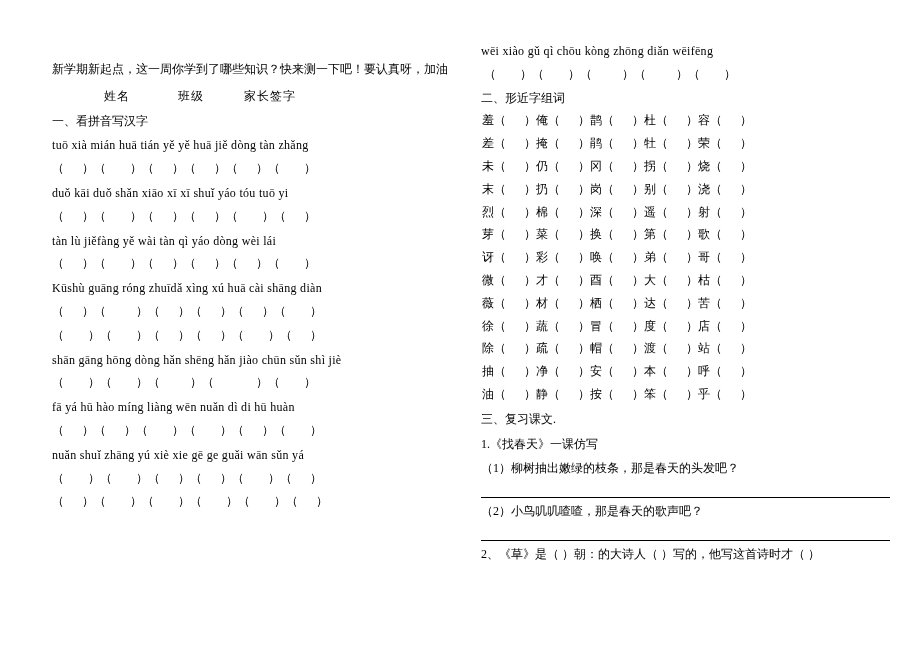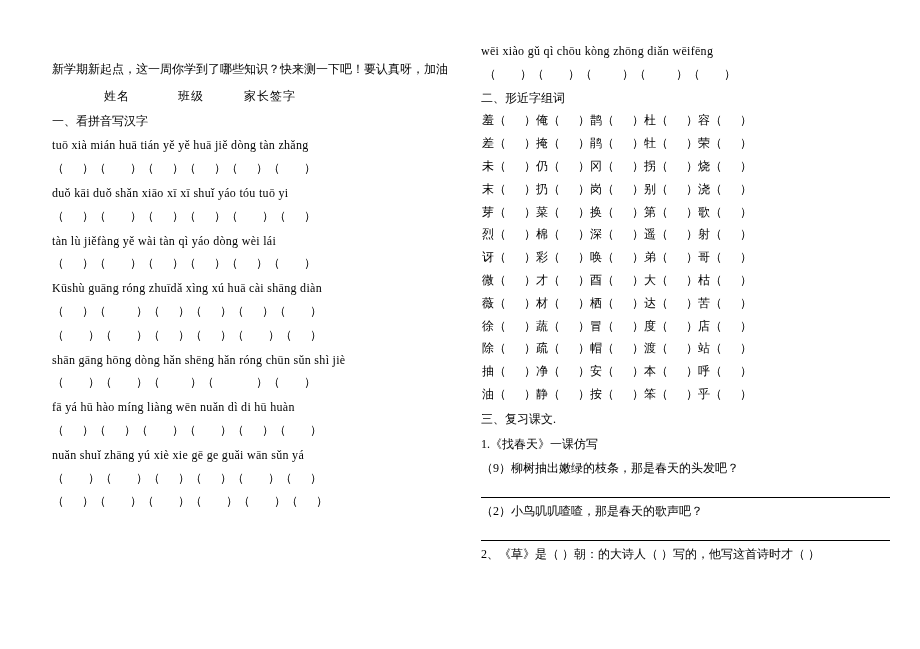--- a/index.html
+++ b/index.html
@@ -52,21 +52,21 @@
     <div class="blankRow">（&nbsp;&nbsp;&nbsp;&nbsp;&nbsp;&nbsp;）（&nbsp;&nbsp;&nbsp;&nbsp;&nbsp;&nbsp;&nbsp;&nbsp;）（&nbsp;&nbsp;&nbsp;&nbsp;&nbsp;&nbsp;）（&nbsp;&nbsp;&nbsp;&nbsp;&nbsp;&nbsp;）（&nbsp;&nbsp;&nbsp;&nbsp;&nbsp;&nbsp;&nbsp;&nbsp;）（&nbsp;&nbsp;&nbsp;&nbsp;&nbsp;&nbsp;）</div>
 
     <div class="pinyinRow">tàn lù   jiěfàng   yě wài   tàn qì   yáo dòng   wèi lái</div>
     <div class="blankRow">（&nbsp;&nbsp;&nbsp;&nbsp;&nbsp;&nbsp;）（&nbsp;&nbsp;&nbsp;&nbsp;&nbsp;&nbsp;&nbsp;&nbsp;）（&nbsp;&nbsp;&nbsp;&nbsp;&nbsp;&nbsp;）（&nbsp;&nbsp;&nbsp;&nbsp;&nbsp;&nbsp;）（&nbsp;&nbsp;&nbsp;&nbsp;&nbsp;&nbsp;）（&nbsp;&nbsp;&nbsp;&nbsp;&nbsp;&nbsp;&nbsp;&nbsp;）</div>
 
     <div class="pinyinRow">Kūshù    guāng róng   zhuīdǎ   xìng xú   huā cài   shāng diàn</div>
     <div class="blankRow">（&nbsp;&nbsp;&nbsp;&nbsp;&nbsp;&nbsp;）（&nbsp;&nbsp;&nbsp;&nbsp;&nbsp;&nbsp;&nbsp;&nbsp;&nbsp;&nbsp;）（&nbsp;&nbsp;&nbsp;&nbsp;&nbsp;&nbsp;）（&nbsp;&nbsp;&nbsp;&nbsp;&nbsp;&nbsp;）（&nbsp;&nbsp;&nbsp;&nbsp;&nbsp;&nbsp;）（&nbsp;&nbsp;&nbsp;&nbsp;&nbsp;&nbsp;&nbsp;&nbsp;）</div>
 
     <div class="blankRow">（&nbsp;&nbsp;&nbsp;&nbsp;&nbsp;&nbsp;&nbsp;&nbsp;）（&nbsp;&nbsp;&nbsp;&nbsp;&nbsp;&nbsp;&nbsp;&nbsp;）（&nbsp;&nbsp;&nbsp;&nbsp;&nbsp;&nbsp;）（&nbsp;&nbsp;&nbsp;&nbsp;&nbsp;&nbsp;）（&nbsp;&nbsp;&nbsp;&nbsp;&nbsp;&nbsp;&nbsp;&nbsp;）（&nbsp;&nbsp;&nbsp;&nbsp;&nbsp;&nbsp;）</div>
 
-    <div class="pinyinRow">shān gāng   hōng dòng   hǎn shēng hǎn  róng chūn sǔn shì  jiè</div>
+    <div class="pinyinRow">shān gāng   hōng dòng   hǎn shēng hǎn  jiào chūn sǔn shì  jiè</div>
     <div class="blankRow">（&nbsp;&nbsp;&nbsp;&nbsp;&nbsp;&nbsp;&nbsp;&nbsp;）（&nbsp;&nbsp;&nbsp;&nbsp;&nbsp;&nbsp;&nbsp;&nbsp;）（&nbsp;&nbsp;&nbsp;&nbsp;&nbsp;&nbsp;&nbsp;&nbsp;&nbsp;&nbsp;）（&nbsp;&nbsp;&nbsp;&nbsp;&nbsp;&nbsp;&nbsp;&nbsp;&nbsp;&nbsp;&nbsp;&nbsp;&nbsp;&nbsp;）（&nbsp;&nbsp;&nbsp;&nbsp;&nbsp;&nbsp;&nbsp;&nbsp;）</div>
 
     <div class="pinyinRow">fā yá   hū hào   míng liàng   wēn nuǎn    dì di   hū huàn</div>
     <div class="blankRow">（&nbsp;&nbsp;&nbsp;&nbsp;&nbsp;&nbsp;）（&nbsp;&nbsp;&nbsp;&nbsp;&nbsp;&nbsp;）（&nbsp;&nbsp;&nbsp;&nbsp;&nbsp;&nbsp;&nbsp;&nbsp;）（&nbsp;&nbsp;&nbsp;&nbsp;&nbsp;&nbsp;&nbsp;&nbsp;）（&nbsp;&nbsp;&nbsp;&nbsp;&nbsp;&nbsp;）（&nbsp;&nbsp;&nbsp;&nbsp;&nbsp;&nbsp;&nbsp;&nbsp;）</div>
 
     <div class="pinyinRow">nuǎn shuǐ zhāng yú    xiè xie   gē ge    guǎi wān   sǔn yá</div>
     <div class="blankRow">（&nbsp;&nbsp;&nbsp;&nbsp;&nbsp;&nbsp;&nbsp;&nbsp;）（&nbsp;&nbsp;&nbsp;&nbsp;&nbsp;&nbsp;&nbsp;&nbsp;）（&nbsp;&nbsp;&nbsp;&nbsp;&nbsp;&nbsp;）（&nbsp;&nbsp;&nbsp;&nbsp;&nbsp;&nbsp;）（&nbsp;&nbsp;&nbsp;&nbsp;&nbsp;&nbsp;&nbsp;&nbsp;）（&nbsp;&nbsp;&nbsp;&nbsp;&nbsp;&nbsp;）</div>
 
     <div class="blankRow">（&nbsp;&nbsp;&nbsp;&nbsp;&nbsp;&nbsp;）（&nbsp;&nbsp;&nbsp;&nbsp;&nbsp;&nbsp;&nbsp;&nbsp;）（&nbsp;&nbsp;&nbsp;&nbsp;&nbsp;&nbsp;&nbsp;&nbsp;）（&nbsp;&nbsp;&nbsp;&nbsp;&nbsp;&nbsp;&nbsp;&nbsp;）（&nbsp;&nbsp;&nbsp;&nbsp;&nbsp;&nbsp;&nbsp;&nbsp;）（&nbsp;&nbsp;&nbsp;&nbsp;&nbsp;&nbsp;）</div>
 
@@ -87,24 +87,24 @@
           <tr>
             <td>差（&nbsp;&nbsp;&nbsp;&nbsp;&nbsp;&nbsp;）掩（&nbsp;&nbsp;&nbsp;&nbsp;&nbsp;&nbsp;）鹃（&nbsp;&nbsp;&nbsp;&nbsp;&nbsp;&nbsp;）牡（&nbsp;&nbsp;&nbsp;&nbsp;&nbsp;&nbsp;）荣（&nbsp;&nbsp;&nbsp;&nbsp;&nbsp;&nbsp;）</td>
           </tr>
           <tr>
             <td>未（&nbsp;&nbsp;&nbsp;&nbsp;&nbsp;&nbsp;）仍（&nbsp;&nbsp;&nbsp;&nbsp;&nbsp;&nbsp;）冈（&nbsp;&nbsp;&nbsp;&nbsp;&nbsp;&nbsp;）拐（&nbsp;&nbsp;&nbsp;&nbsp;&nbsp;&nbsp;）烧（&nbsp;&nbsp;&nbsp;&nbsp;&nbsp;&nbsp;）</td>
           </tr>
           <tr>
             <td>末（&nbsp;&nbsp;&nbsp;&nbsp;&nbsp;&nbsp;）扔（&nbsp;&nbsp;&nbsp;&nbsp;&nbsp;&nbsp;）岗（&nbsp;&nbsp;&nbsp;&nbsp;&nbsp;&nbsp;）别（&nbsp;&nbsp;&nbsp;&nbsp;&nbsp;&nbsp;）浇（&nbsp;&nbsp;&nbsp;&nbsp;&nbsp;&nbsp;）</td>
           </tr>
           <tr>
-            <td>芽（&nbsp;&nbsp;&nbsp;&nbsp;&nbsp;&nbsp;）菜（&nbsp;&nbsp;&nbsp;&nbsp;&nbsp;&nbsp;）换（&nbsp;&nbsp;&nbsp;&nbsp;&nbsp;&nbsp;）第（&nbsp;&nbsp;&nbsp;&nbsp;&nbsp;&nbsp;）歌（&nbsp;&nbsp;&nbsp;&nbsp;&nbsp;&nbsp;）</td>
+            <td>烈（&nbsp;&nbsp;&nbsp;&nbsp;&nbsp;&nbsp;）棉（&nbsp;&nbsp;&nbsp;&nbsp;&nbsp;&nbsp;）深（&nbsp;&nbsp;&nbsp;&nbsp;&nbsp;&nbsp;）遥（&nbsp;&nbsp;&nbsp;&nbsp;&nbsp;&nbsp;）射（&nbsp;&nbsp;&nbsp;&nbsp;&nbsp;&nbsp;）</td>
           </tr>
           <tr>
-            <td>烈（&nbsp;&nbsp;&nbsp;&nbsp;&nbsp;&nbsp;）棉（&nbsp;&nbsp;&nbsp;&nbsp;&nbsp;&nbsp;）深（&nbsp;&nbsp;&nbsp;&nbsp;&nbsp;&nbsp;）遥（&nbsp;&nbsp;&nbsp;&nbsp;&nbsp;&nbsp;）射（&nbsp;&nbsp;&nbsp;&nbsp;&nbsp;&nbsp;）</td>
+            <td>芽（&nbsp;&nbsp;&nbsp;&nbsp;&nbsp;&nbsp;）菜（&nbsp;&nbsp;&nbsp;&nbsp;&nbsp;&nbsp;）换（&nbsp;&nbsp;&nbsp;&nbsp;&nbsp;&nbsp;）第（&nbsp;&nbsp;&nbsp;&nbsp;&nbsp;&nbsp;）歌（&nbsp;&nbsp;&nbsp;&nbsp;&nbsp;&nbsp;）</td>
           </tr>
           <tr>
             <td>讶（&nbsp;&nbsp;&nbsp;&nbsp;&nbsp;&nbsp;）彩（&nbsp;&nbsp;&nbsp;&nbsp;&nbsp;&nbsp;）唤（&nbsp;&nbsp;&nbsp;&nbsp;&nbsp;&nbsp;）弟（&nbsp;&nbsp;&nbsp;&nbsp;&nbsp;&nbsp;）哥（&nbsp;&nbsp;&nbsp;&nbsp;&nbsp;&nbsp;）</td>
           </tr>
           <tr>
             <td>微（&nbsp;&nbsp;&nbsp;&nbsp;&nbsp;&nbsp;）才（&nbsp;&nbsp;&nbsp;&nbsp;&nbsp;&nbsp;）酉（&nbsp;&nbsp;&nbsp;&nbsp;&nbsp;&nbsp;）大（&nbsp;&nbsp;&nbsp;&nbsp;&nbsp;&nbsp;）枯（&nbsp;&nbsp;&nbsp;&nbsp;&nbsp;&nbsp;）</td>
           </tr>
           <tr>
             <td>薇（&nbsp;&nbsp;&nbsp;&nbsp;&nbsp;&nbsp;）材（&nbsp;&nbsp;&nbsp;&nbsp;&nbsp;&nbsp;）栖（&nbsp;&nbsp;&nbsp;&nbsp;&nbsp;&nbsp;）达（&nbsp;&nbsp;&nbsp;&nbsp;&nbsp;&nbsp;）苦（&nbsp;&nbsp;&nbsp;&nbsp;&nbsp;&nbsp;）</td>
           </tr>
@@ -118,21 +118,21 @@
             <td>抽（&nbsp;&nbsp;&nbsp;&nbsp;&nbsp;&nbsp;）净（&nbsp;&nbsp;&nbsp;&nbsp;&nbsp;&nbsp;）安（&nbsp;&nbsp;&nbsp;&nbsp;&nbsp;&nbsp;）本（&nbsp;&nbsp;&nbsp;&nbsp;&nbsp;&nbsp;）呼（&nbsp;&nbsp;&nbsp;&nbsp;&nbsp;&nbsp;）</td>
           </tr>
           <tr>
             <td>油（&nbsp;&nbsp;&nbsp;&nbsp;&nbsp;&nbsp;）静（&nbsp;&nbsp;&nbsp;&nbsp;&nbsp;&nbsp;）按（&nbsp;&nbsp;&nbsp;&nbsp;&nbsp;&nbsp;）笨（&nbsp;&nbsp;&nbsp;&nbsp;&nbsp;&nbsp;）乎（&nbsp;&nbsp;&nbsp;&nbsp;&nbsp;&nbsp;）</td>
           </tr>
         </tbody>
     </table>
 
     <div class="sec" style="margin-top:2px;">三、复习课文.</div>
     <div class="q">1.《找春天》一课仿写</div>
-    <div class="q">（9）柳树抽出嫩绿的枝条，那是春天的头发吧？</div>
+    <div class="q">（1）柳树抽出嫩绿的枝条，那是春天的头发吧？</div>
     <span class="underline"></span>
     <div class="q">（2）小鸟叽叽喳喳，那是春天的歌声吧？</div>
     <span class="underline"></span>
     <div class="q">2、《草》是（    ）朝：的大诗人（     ）写的，他写这首诗时才（    ）</div>
 
   </div>
 
 </div>
 
 </body></html>

